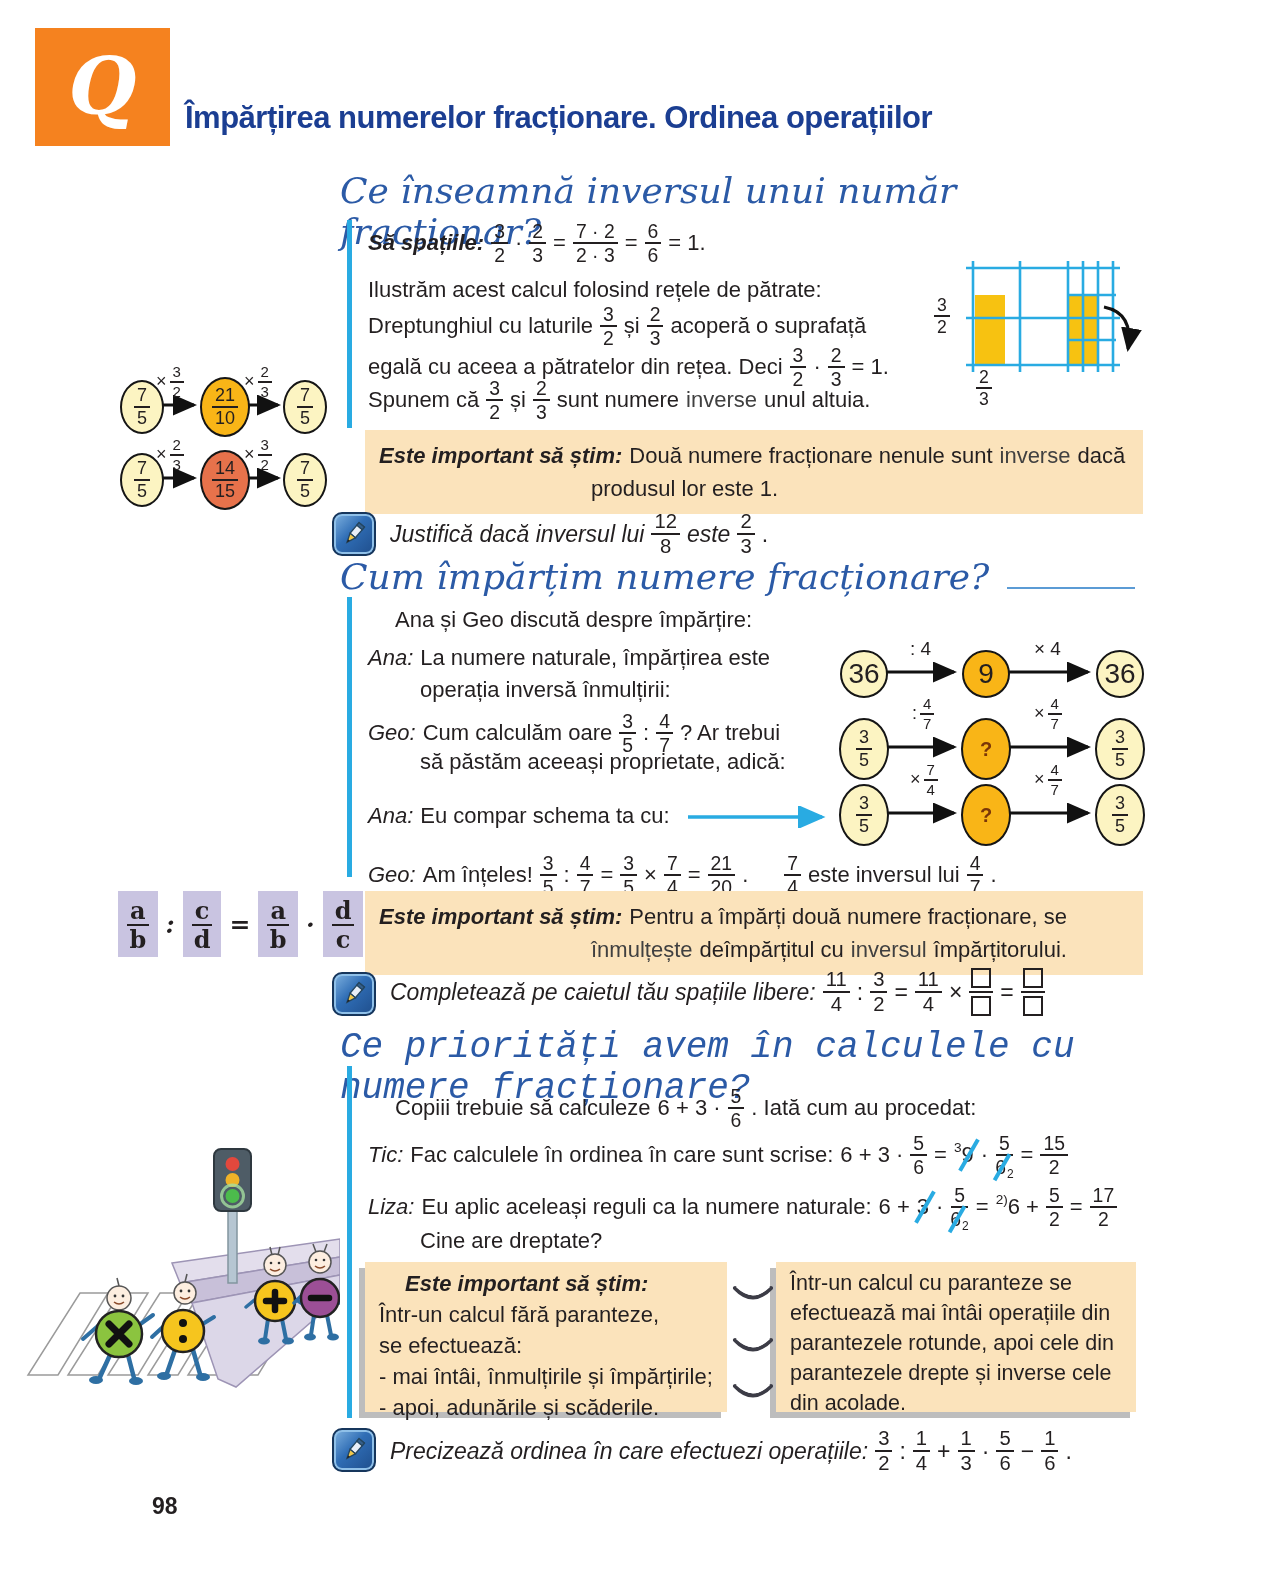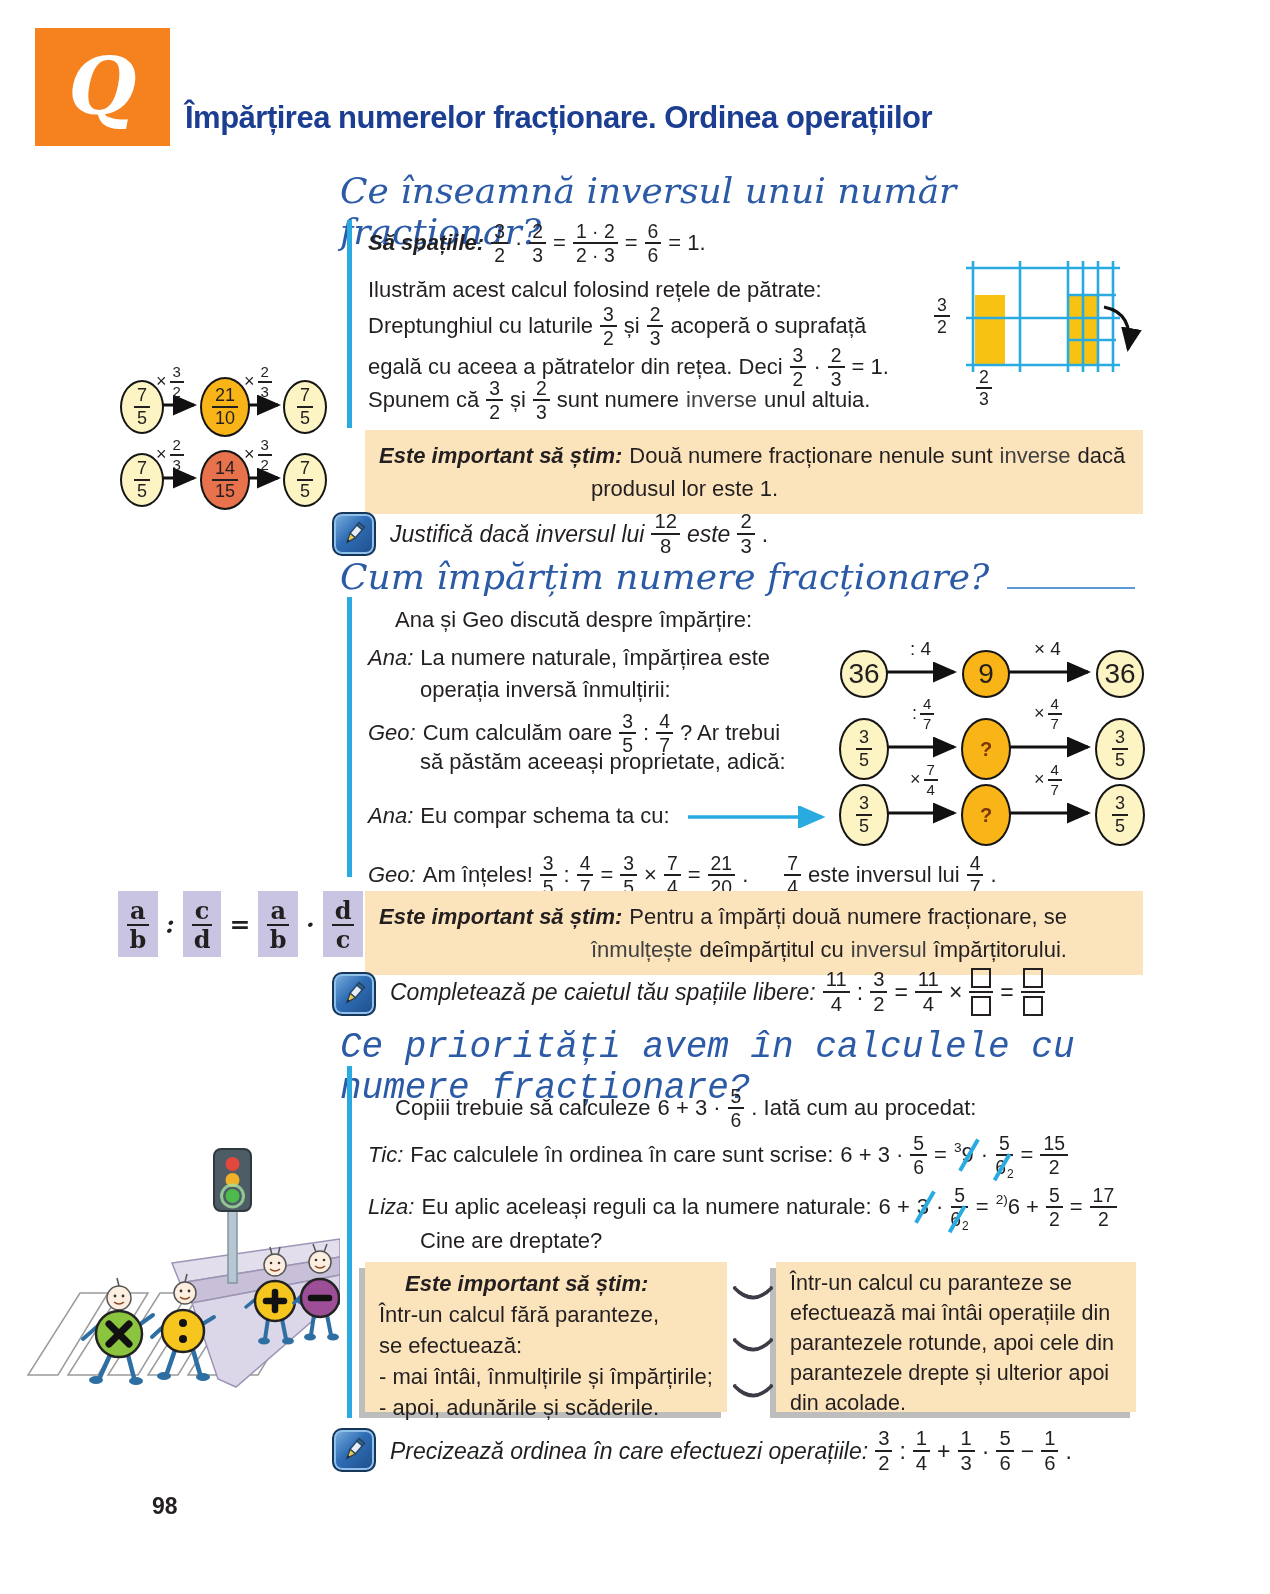--- a/index.html
+++ b/index.html
@@ -78,21 +78,21 @@
         <span class="fn">3</span>
         <span class="fd">2</span>
       </span>
     <span>·</span>
     <span class="frac">
         <span class="fn">2</span>
         <span class="fd">3</span>
       </span>
     <span>=</span>
     <span class="frac">
-        <span class="fn">1 · 2</span>
+        <span class="fn">7 · 2</span>
         <span class="fd">2 · 3</span>
       </span>
     <span>=</span>
     <span class="frac">
         <span class="fn">6</span>
         <span class="fd">6</span>
       </span>
     <span>= 1.</span>
   </div>
 
@@ -626,21 +626,21 @@
     <div class="bline boxtitle">Este important să știm:</div>
     <div class="bline">Într-un calcul fără paranteze,</div>
     <div class="bline">se efectuează:</div>
     <div class="bline">- mai întâi, înmulțirile și împărțirile;</div>
     <div class="bline">- apoi, adunările și scăderile.</div>
   </div>
   <div class="impbox shadowbox" style="left:776px;top:1262px;width:332px;height:138px;padding:6px 14px;font-size:21.5px;">
     <div class="bline" style="line-height:30px;">Într-un calcul cu paranteze se</div>
     <div class="bline" style="line-height:30px;">efectuează mai întâi operațiile din</div>
     <div class="bline" style="line-height:30px;">parantezele rotunde, apoi cele din</div>
-    <div class="bline" style="line-height:30px;">parantezele drepte și ulterior apoi</div>
+    <div class="bline" style="line-height:30px;">parantezele drepte și inverse cele</div>
     <div class="bline" style="line-height:30px;">din acolade.</div>
   </div>
   <svg class="abs" style="left:731px;top:1283px;" width="44" height="22">
     <path d="M4,5 Q22,24 40,5" fill="none" stroke="#3C3C46" stroke-width="4" stroke-linecap="round"></path>
     <path d="M6,4 Q22,19 38,4" fill="none" stroke="#FFFFFF" stroke-width="1.6" stroke-linecap="round"></path>
   </svg>
   <svg class="abs" style="left:731px;top:1335px;" width="44" height="22">
     <path d="M4,5 Q22,24 40,5" fill="none" stroke="#3C3C46" stroke-width="4" stroke-linecap="round"></path>
     <path d="M6,4 Q22,19 38,4" fill="none" stroke="#FFFFFF" stroke-width="1.6" stroke-linecap="round"></path>
   </svg>

